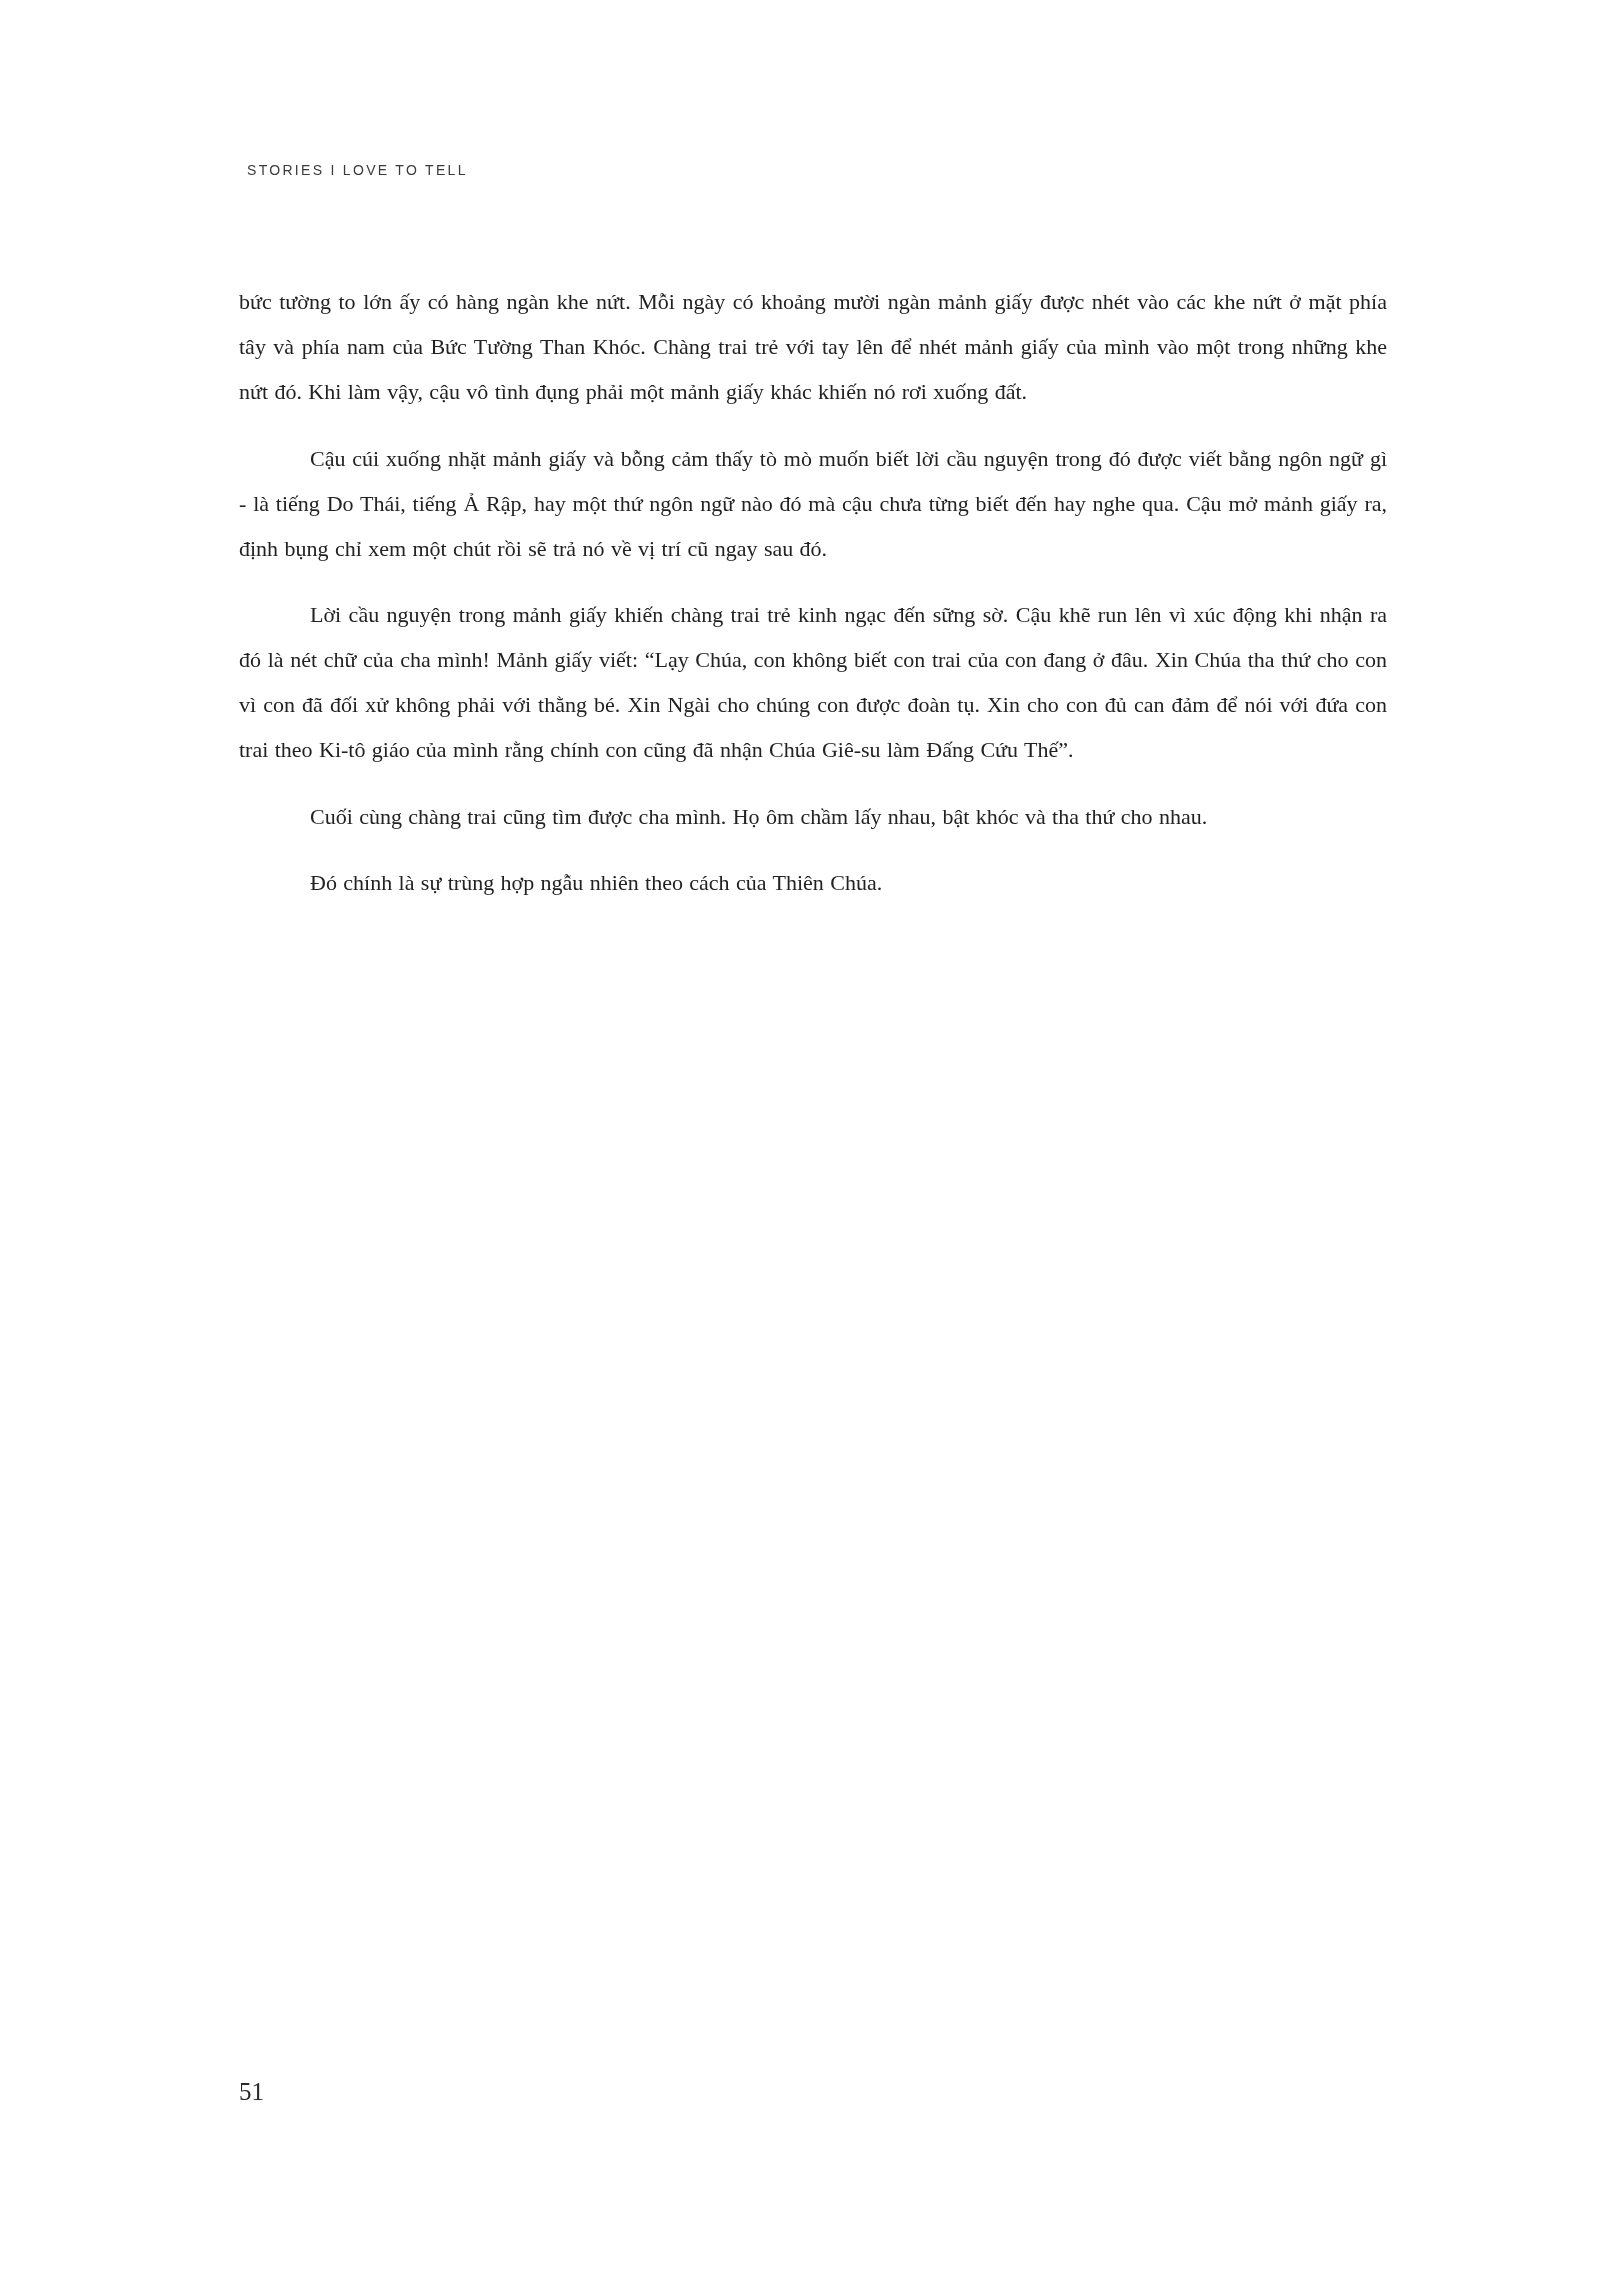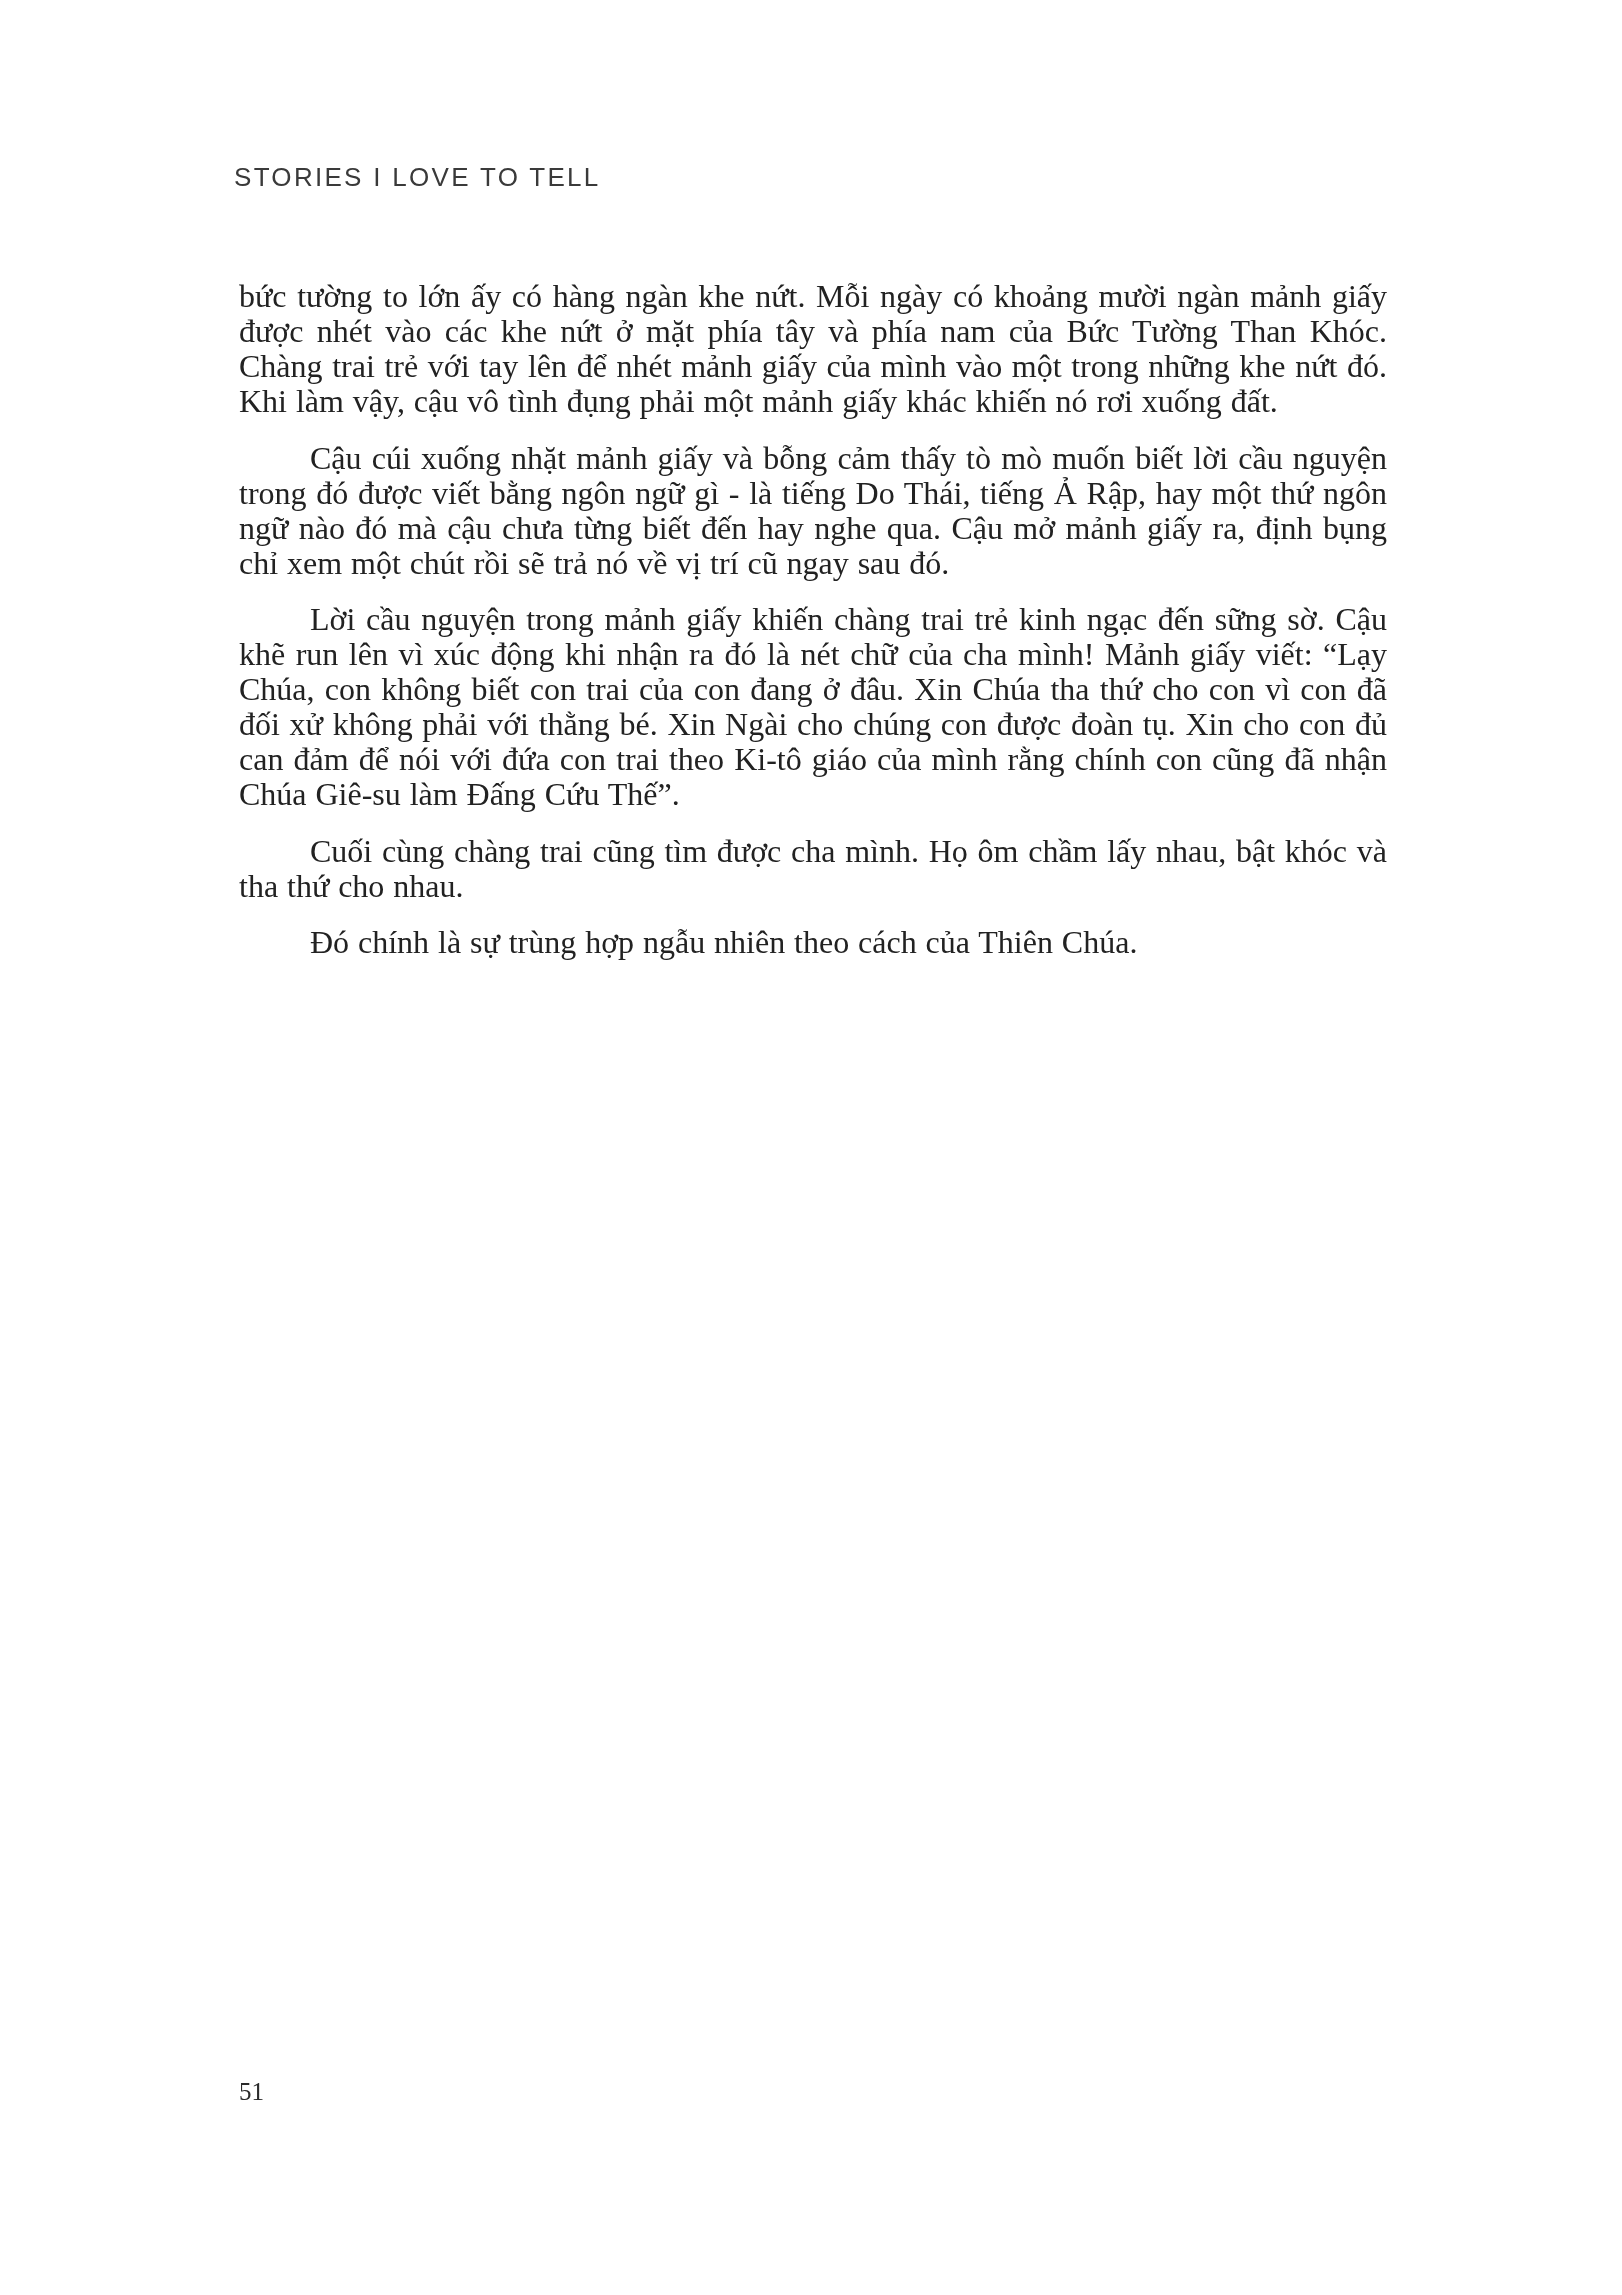--- a/index.html
+++ b/index.html
@@ -15,35 +15,35 @@
     color: #1e1e1e;
     -webkit-font-smoothing: antialiased;
   }
   .page {
     position: absolute;
     inset: 0;
     background: #ffffff;
   }
   .running-head {
     position: absolute;
-    left: 234px;
+    left: 247px;
     top: 162px;
     font-family: "Liberation Sans", "DejaVu Sans", sans-serif;
-    font-size: 26px;
+    font-size: 14px;
     letter-spacing: 2.3px;
     color: #3a3a3a;
     white-space: nowrap;
   }
   .text-block {
     position: absolute;
     left: 239px;
     top: 279px;
     width: 1148px;
-    font-size: 32px;
-    line-height: 35px;
+    font-size: 22px;
+    line-height: 45px;
     text-align: justify;
     color: #222222;
   }
   .text-block p {
     margin: 0 0 21.5px 0;
     word-spacing: 0.9px;
   }
   .text-block p.indent {
     text-indent: 71px;
   }

